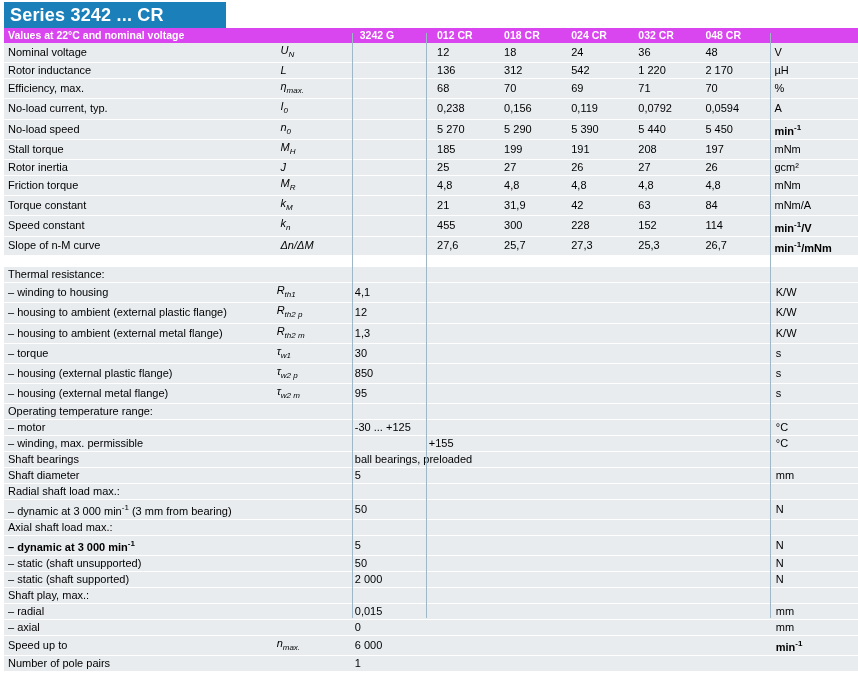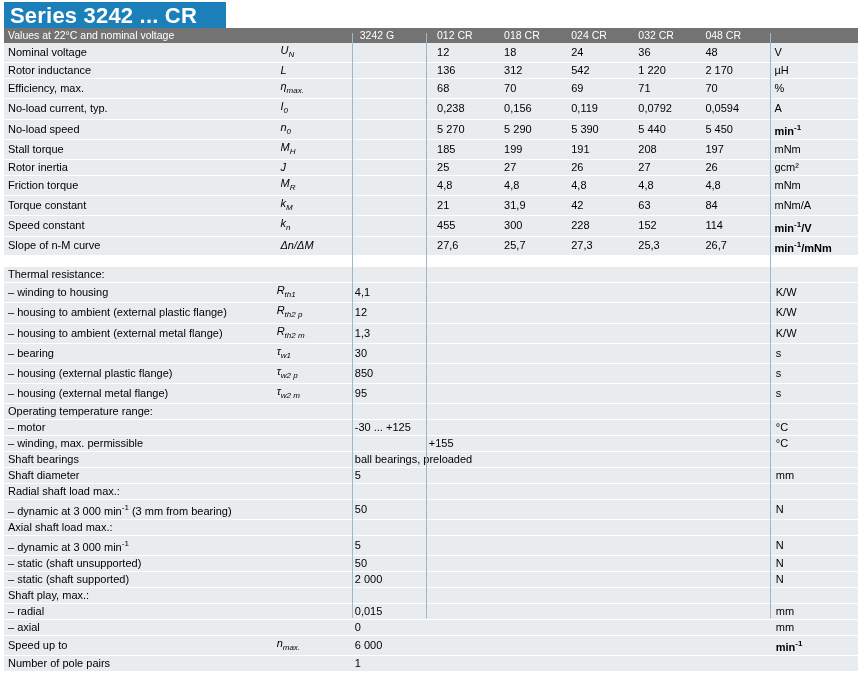--- a/index.html
+++ b/index.html
@@ -17,28 +17,28 @@
     display:flex;align-items:center;
     height:26px;
     background:#1b7fba;
     color:#ffffff;
     padding-left:6px;
     margin:2px 0 0 2px;
     width:222px;
     box-sizing:border-box;
   }
   .title-bar .t{
-    font-size:22px;font-weight:bold;letter-spacing:.2px;line-height:17px;
+    font-size:18px;font-weight:bold;letter-spacing:.2px;line-height:17px;
   }
 
   
   table{border-collapse:collapse;width:854px;margin-left:2px;table-layout:fixed;}
   td,th{padding:0;margin:0;}
   .hdr-row td{
-    background:#737373;color:#ffffff;font-weight:normal;font-size:10.5px;
+    background:#d946ef;color:#ffffff;font-weight:bold;font-size:10.5px;
     height:13px;line-height:13px;padding:1px 0 1px 4px;vertical-align:middle;
   }
   .hdr-row td.num{padding-left:4px;}
   .row td{
     height:15px;line-height:15px;font-size:11px;
     padding:0 0 0 4px;vertical-align:middle;
     border-bottom:1px solid #ffffff;
   }
   .row.shade td{background:#e8ecef;}
   .c-label{width:268px;}
@@ -260,21 +260,21 @@
       <td>12</td>
       <td class="c-unit">K/W</td>
     </tr>
     <tr class="row shade">
       <td>– housing to ambient (external metal flange)</td>
       <td class="sym"><i>R</i><sub>th2 m</sub></td>
       <td>1,3</td>
       <td class="c-unit">K/W</td>
     </tr>
     <tr class="row shade">
-      <td>– bearing</td>
+      <td>– torque</td>
       <td class="sym"><i>τ</i><sub>w1</sub></td>
       <td>30</td>
       <td class="c-unit">s</td>
     </tr>
     <tr class="row shade">
       <td>– housing (external plastic flange)</td>
       <td class="sym"><i>τ</i><sub>w2 p</sub></td>
       <td>850</td>
       <td class="c-unit">s</td>
     </tr>
@@ -326,21 +326,21 @@
       <td>50</td>
       <td class="c-unit">N</td>
     </tr>
     <tr class="row shade">
       <td>Axial shaft load max.:</td>
       <td class="sym"></td>
       <td></td>
       <td class="c-unit"></td>
     </tr>
     <tr class="row shade">
-      <td style="font-weight:normal">– dynamic at 3 000 min<sup>-1</sup></td>
+      <td style="font-weight:bold">– dynamic at 3 000 min<sup>-1</sup></td>
       <td class="sym"></td>
       <td>5</td>
       <td class="c-unit">N</td>
     </tr>
     <tr class="row shade">
       <td>– static (shaft unsupported)</td>
       <td class="sym"></td>
       <td>50</td>
       <td class="c-unit">N</td>
     </tr>

